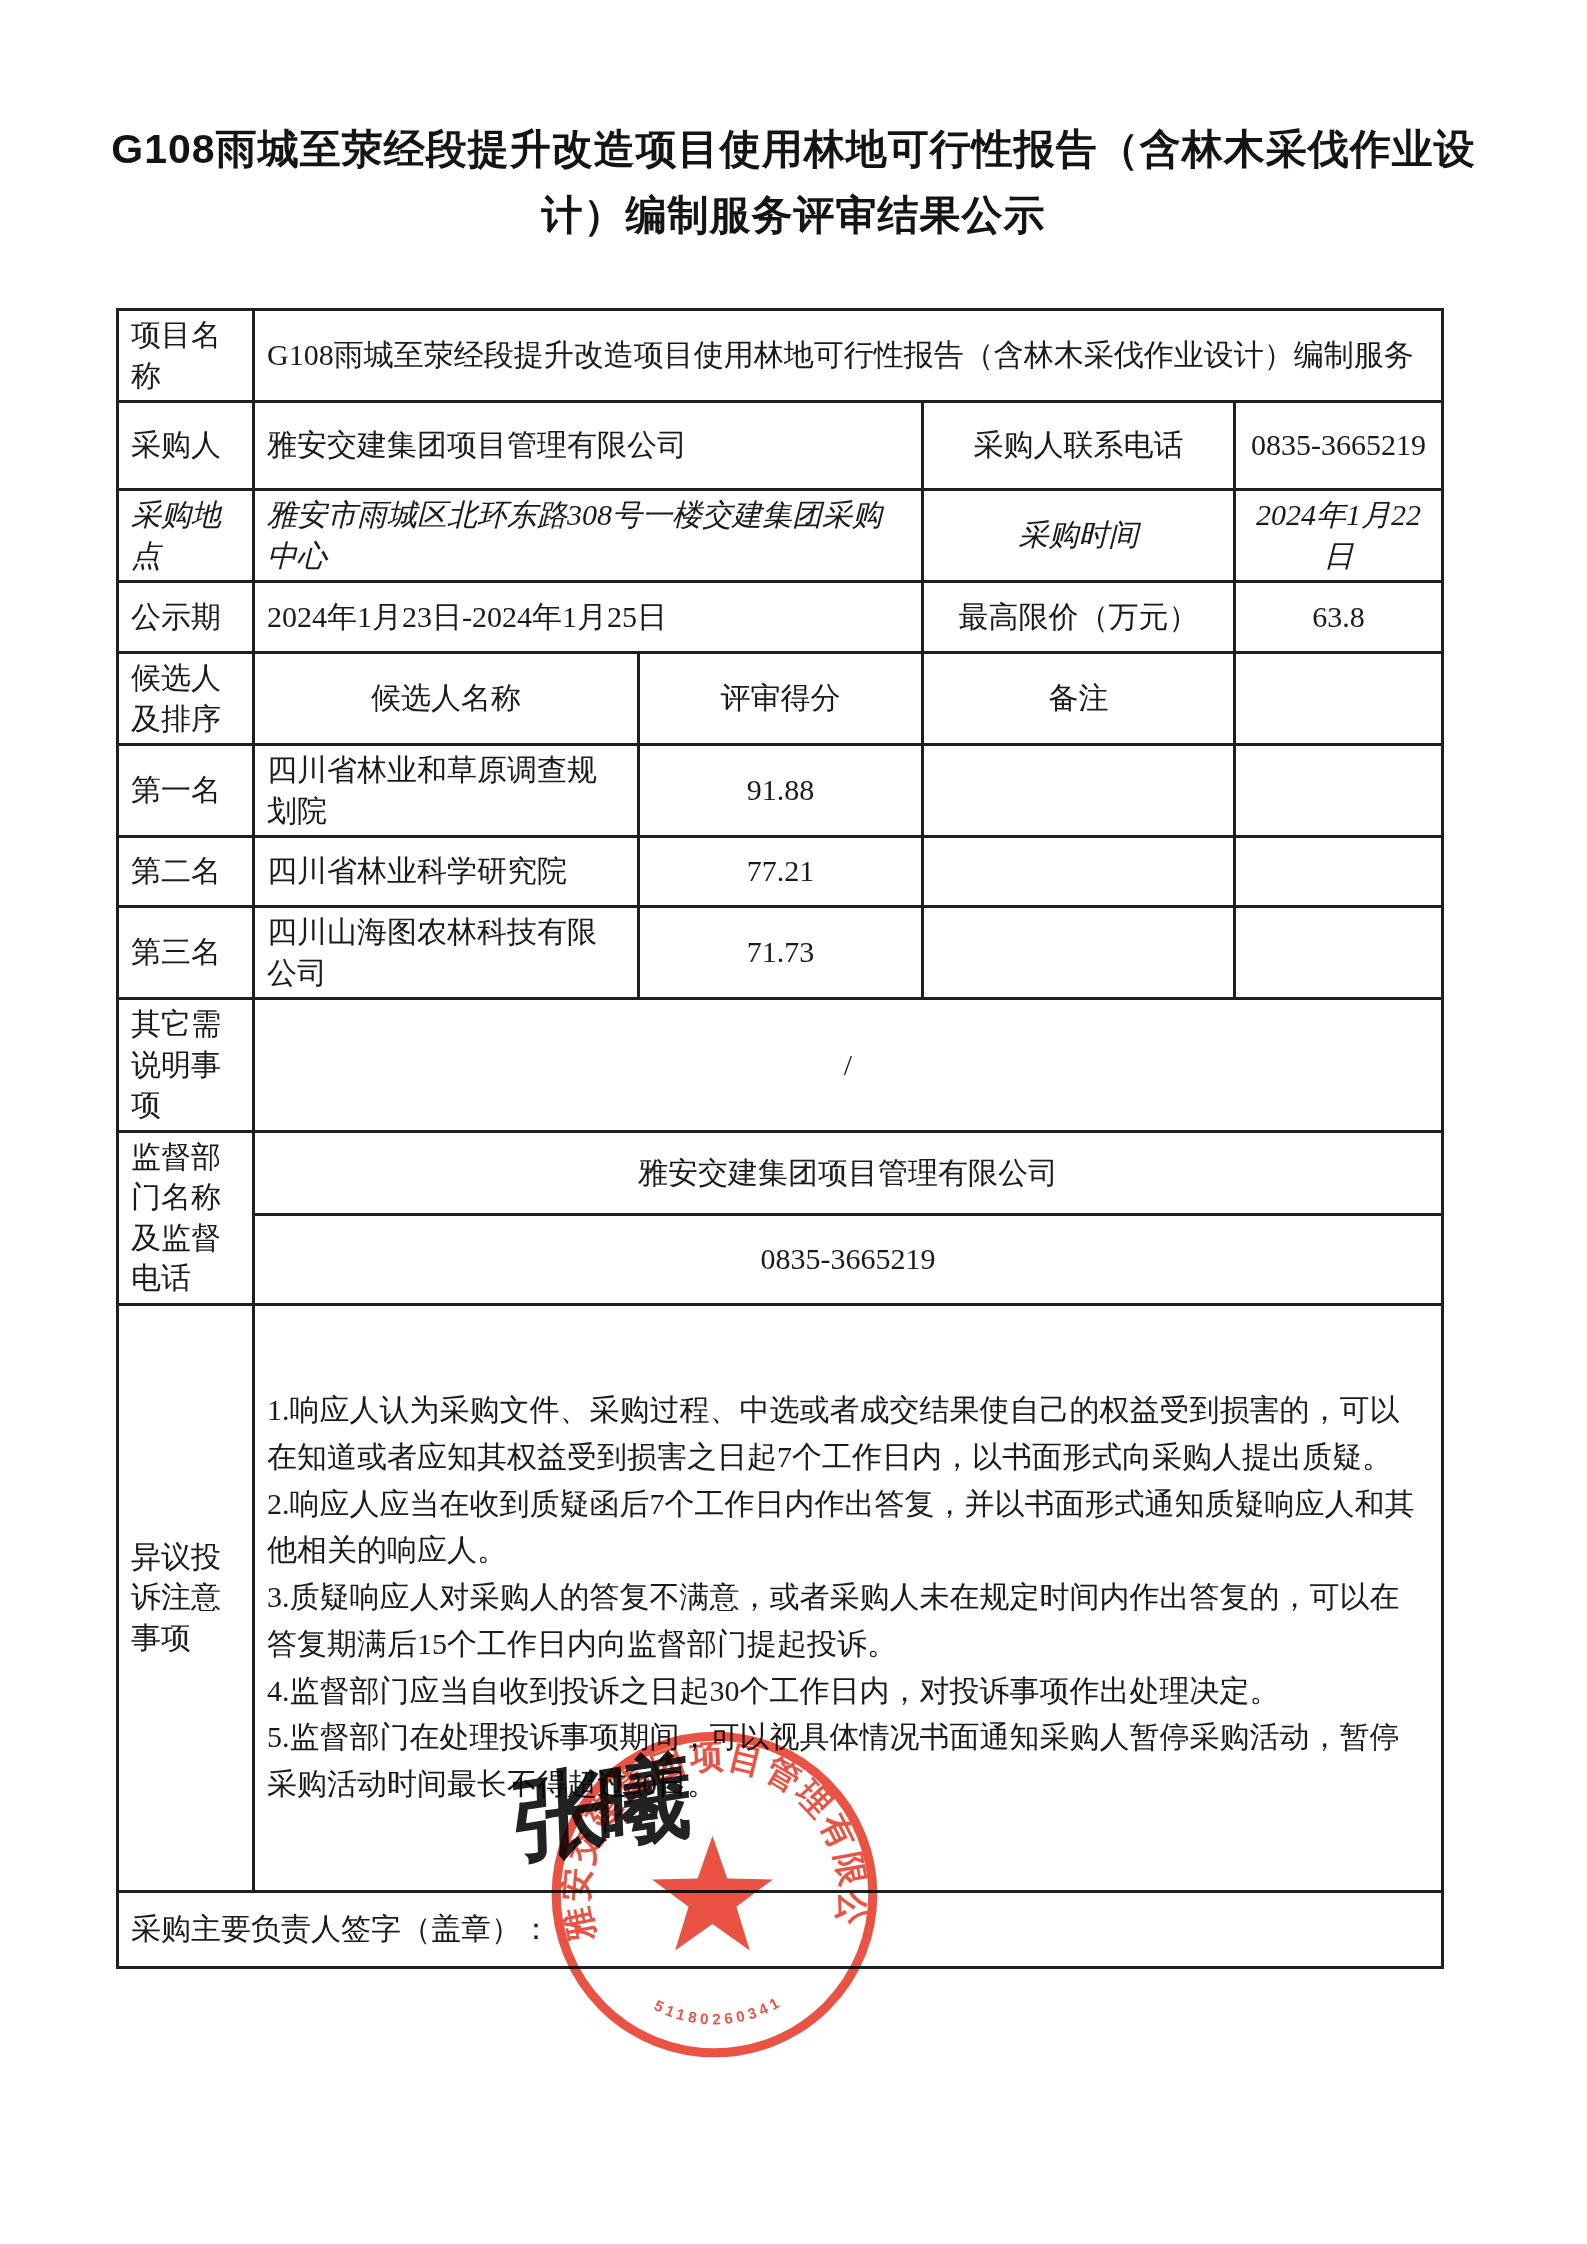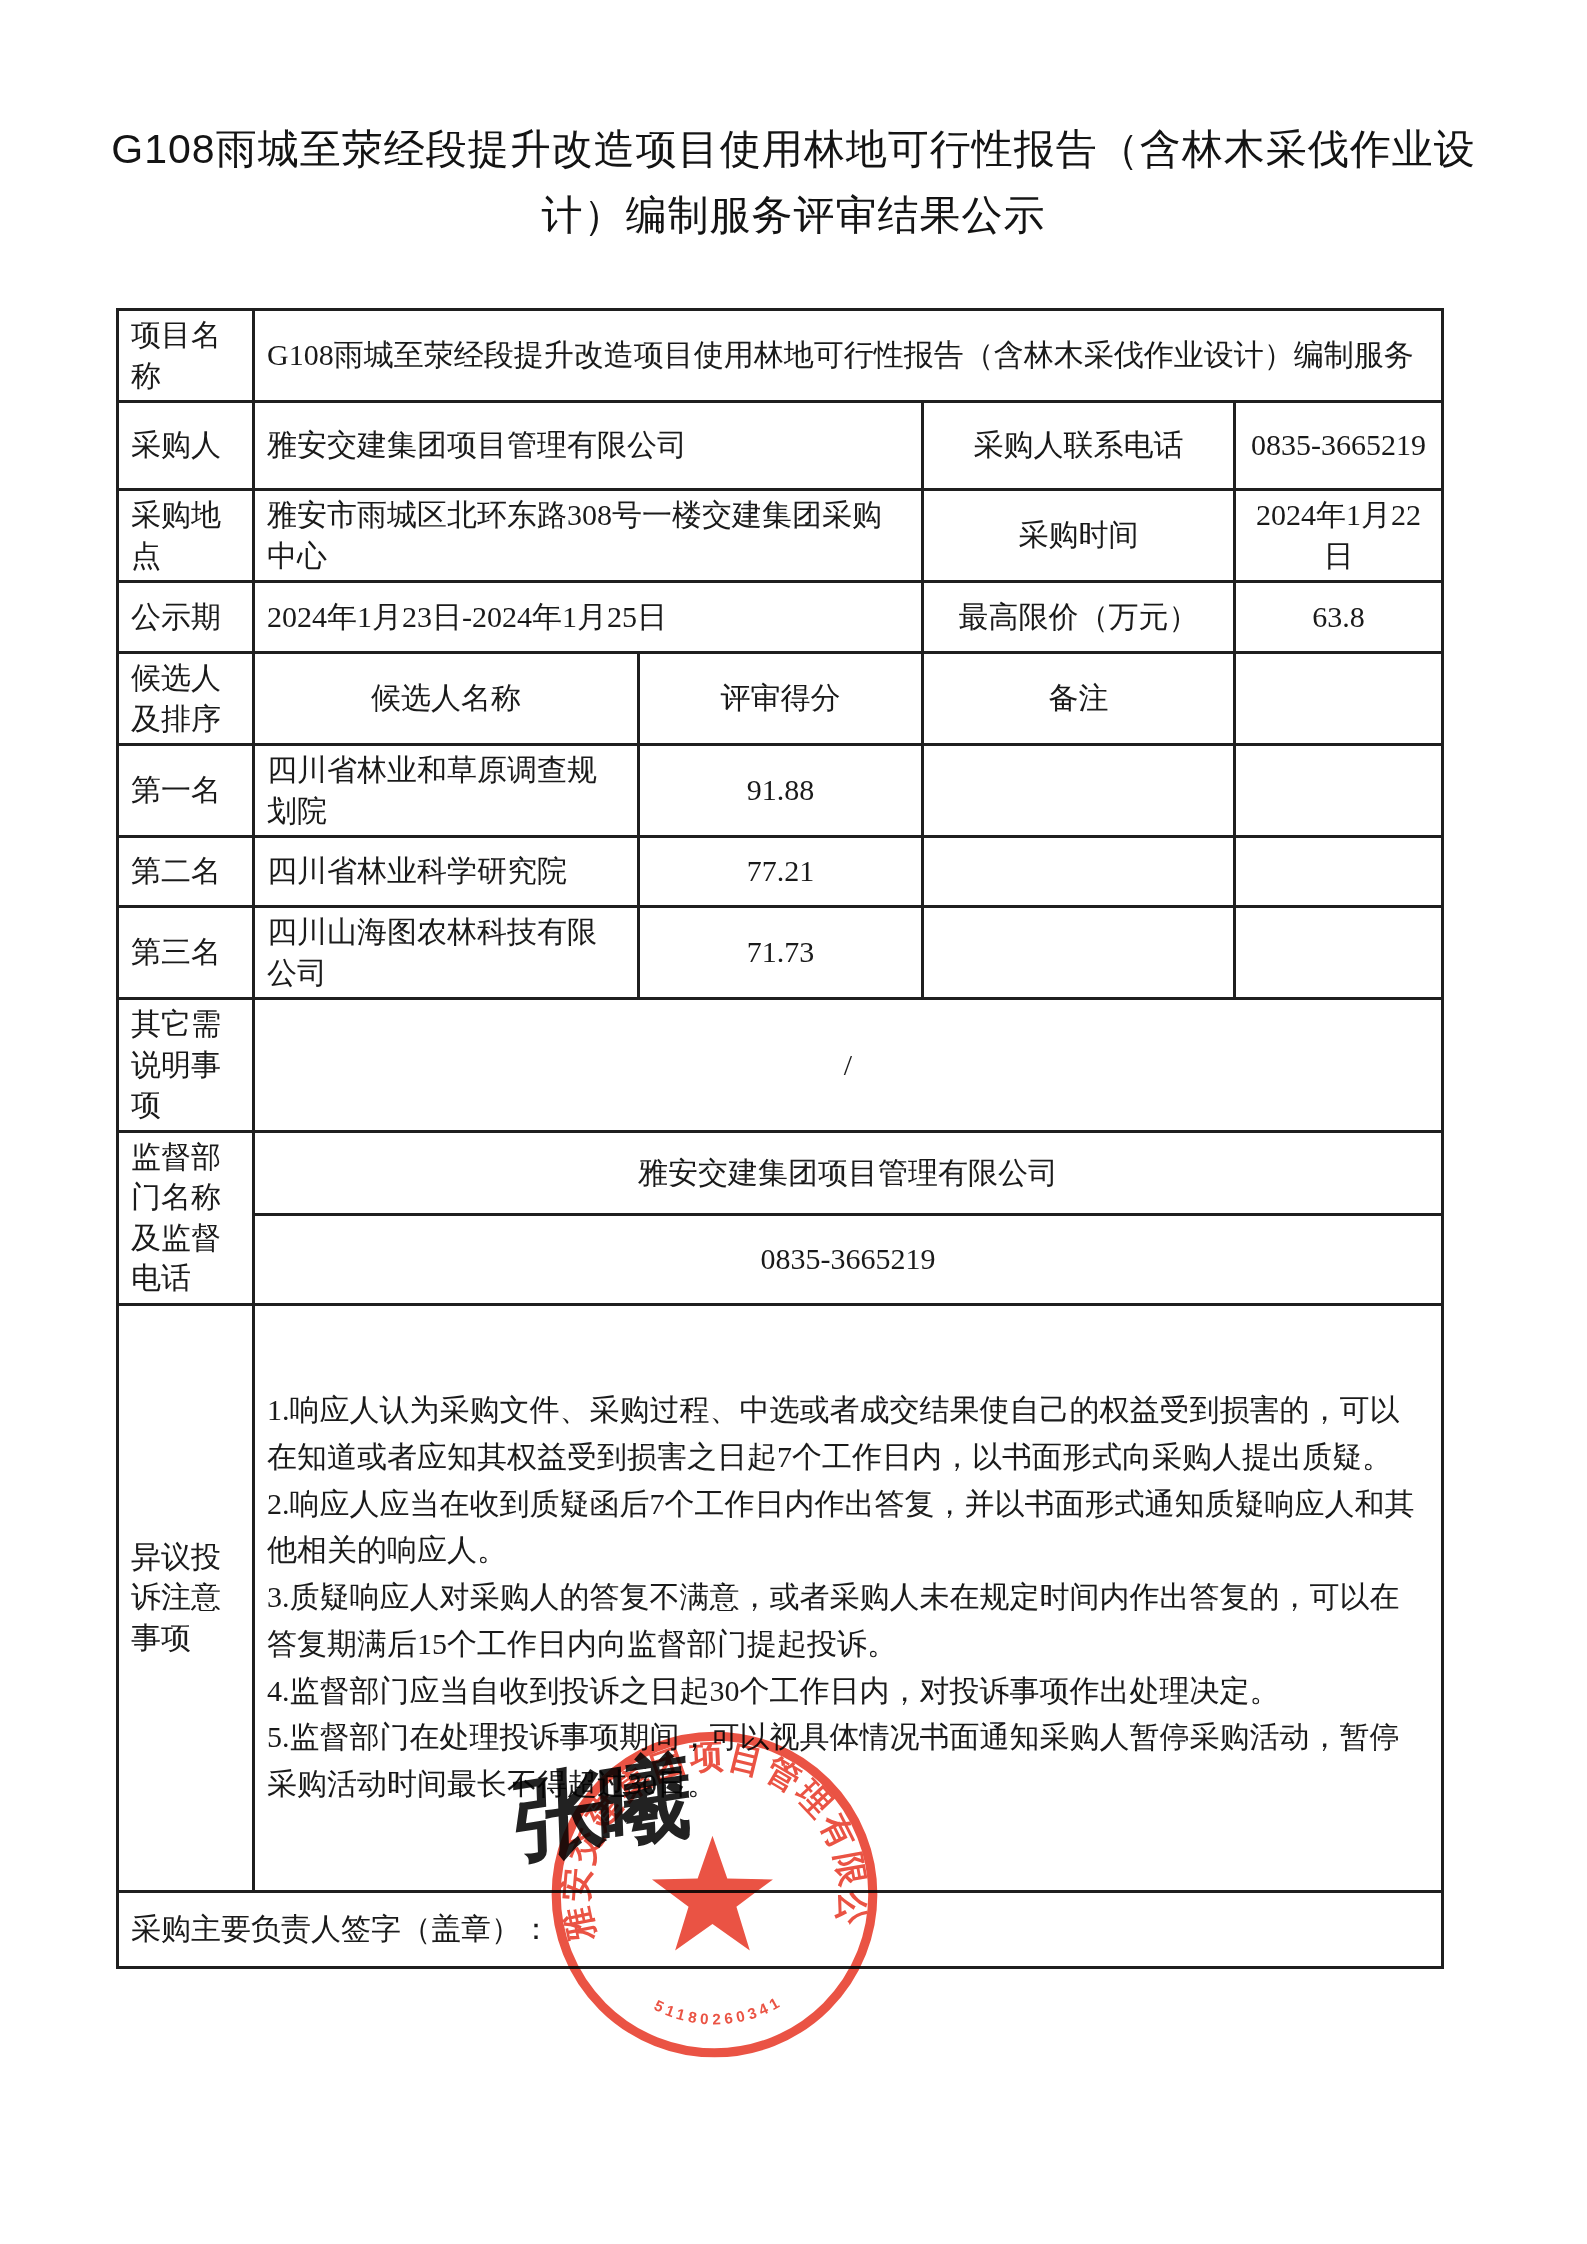--- a/index.html
+++ b/index.html
@@ -2,34 +2,34 @@
 <html><head>
 <meta charset="utf-8">
 <style>
   html,body{margin:0;padding:0;}
   body{
     width:1587px;height:2244px;background:#ffffff;position:relative;
     font-family:"Liberation Serif", serif;color:#1a1a1a;overflow:hidden;
   }
   .page-title{
     margin:116px auto 0;width:1380px;text-align:center;
-    font-family:"Liberation Sans", sans-serif;font-weight:normal;
+    font-family:"Liberation Sans", sans-serif;font-weight:bold;
     font-size:41px;line-height:1.62;letter-spacing:1px;color:#141414;
   }
   table.doc-table{
     position:absolute;left:116px;top:308px;width:1325px;
     border-collapse:collapse;table-layout:fixed;
   }
   table.doc-table td{
     border:3px solid #1f1f1f;font-size:30px;line-height:1.35;
     padding:4px 12px;vertical-align:middle;word-break:break-all;
   }
   .c{text-align:center;}
   .l{text-align:left;}
-  tr.r1{height:89px;}  tr.r2{height:88px;}  tr.r3{height:87px;}
+  tr.r1{height:89px;}  tr.r2{height:88px;}  tr.r3{height:87px;font-style:italic;}
   tr.r4{height:71px;}  tr.r5{height:74px;margin-top:39px;}  tr.r6{height:80px;}
   tr.r7{height:70px;}  tr.r8{height:85px;}  tr.r9{height:78px;}
   tr.r10a{height:81px;} tr.r10b{height:86px;} tr.r11{height:587px;}
   tr.r12{height:76px;}
   td.objection-cell{padding:8px 16px;margin-top:35px;}
   td.objection-cell p{margin:0;line-height:1.56;text-align:left;}
   .stamp-wrap{
     position:absolute;left:542px;top:1722px;width:345px;height:345px;
     opacity:0.9;mix-blend-mode:multiply;pointer-events:none;
   }

